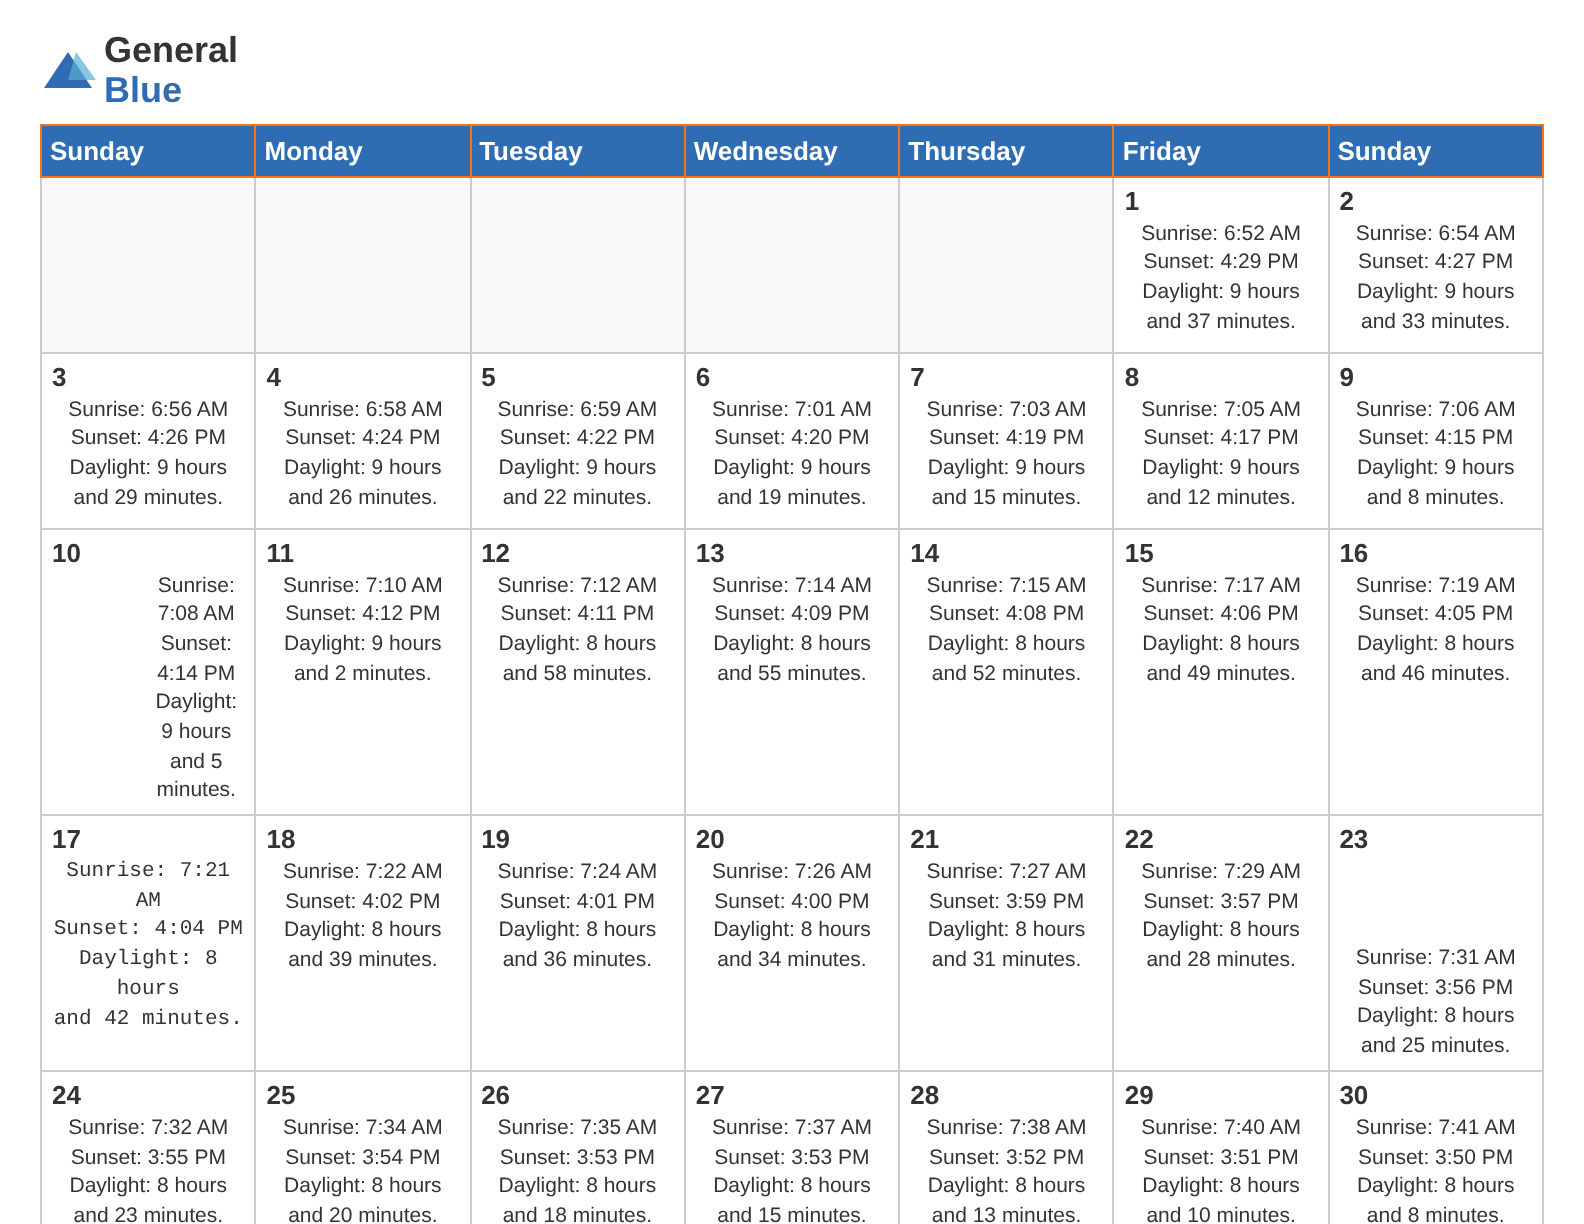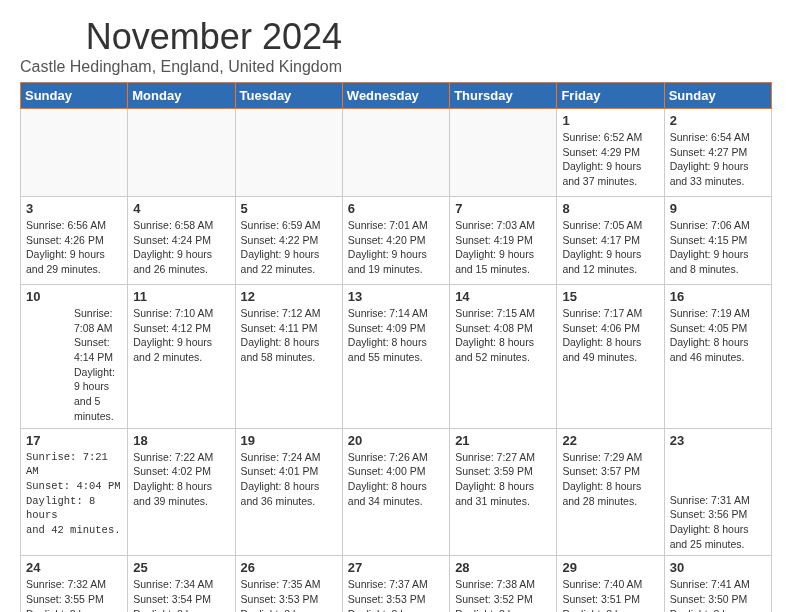--- a/index.html
+++ b/index.html
@@ -80,29 +80,36 @@
     }
     .day-num {
       font-size: 13px;
       font-weight: bold;
       margin-bottom: 2px;
     }
     .day-info {
       font-size: 10.5px;
       line-height: 1.4;
       color: #333;
+      text-align: center;
     }
   </style>
 </head>
 <body>
 
 <div class="header-row">
-  <div class="title-block">
-    <div class="month-title">November 2024</div>
-    <div class="location-title">Castle Hedingham, England, United Kingdom</div>
+  <div class="logo">
+    <svg class="logo-icon" viewBox="0 0 28 28" xmlns="http://www.w3.org/2000/svg">
+      <polygon points="14,4 26,22 2,22" fill="#2e6db4"></polygon>
+      <polygon points="18,4 28,18 14,18" fill="#5badd6" opacity="0.7"></polygon>
+    </svg>
+    <div class="logo-text">
+      <span class="logo-general">General</span>
+      <span class="logo-blue">Blue</span>
+    </div>
   </div>
 </div>
 
 <table>
   <thead>
     <tr>
     <th class="day-header">Sunday</th>
         <th class="day-header">Monday</th>
         <th class="day-header">Tuesday</th>
         <th class="day-header">Wednesday</th>

